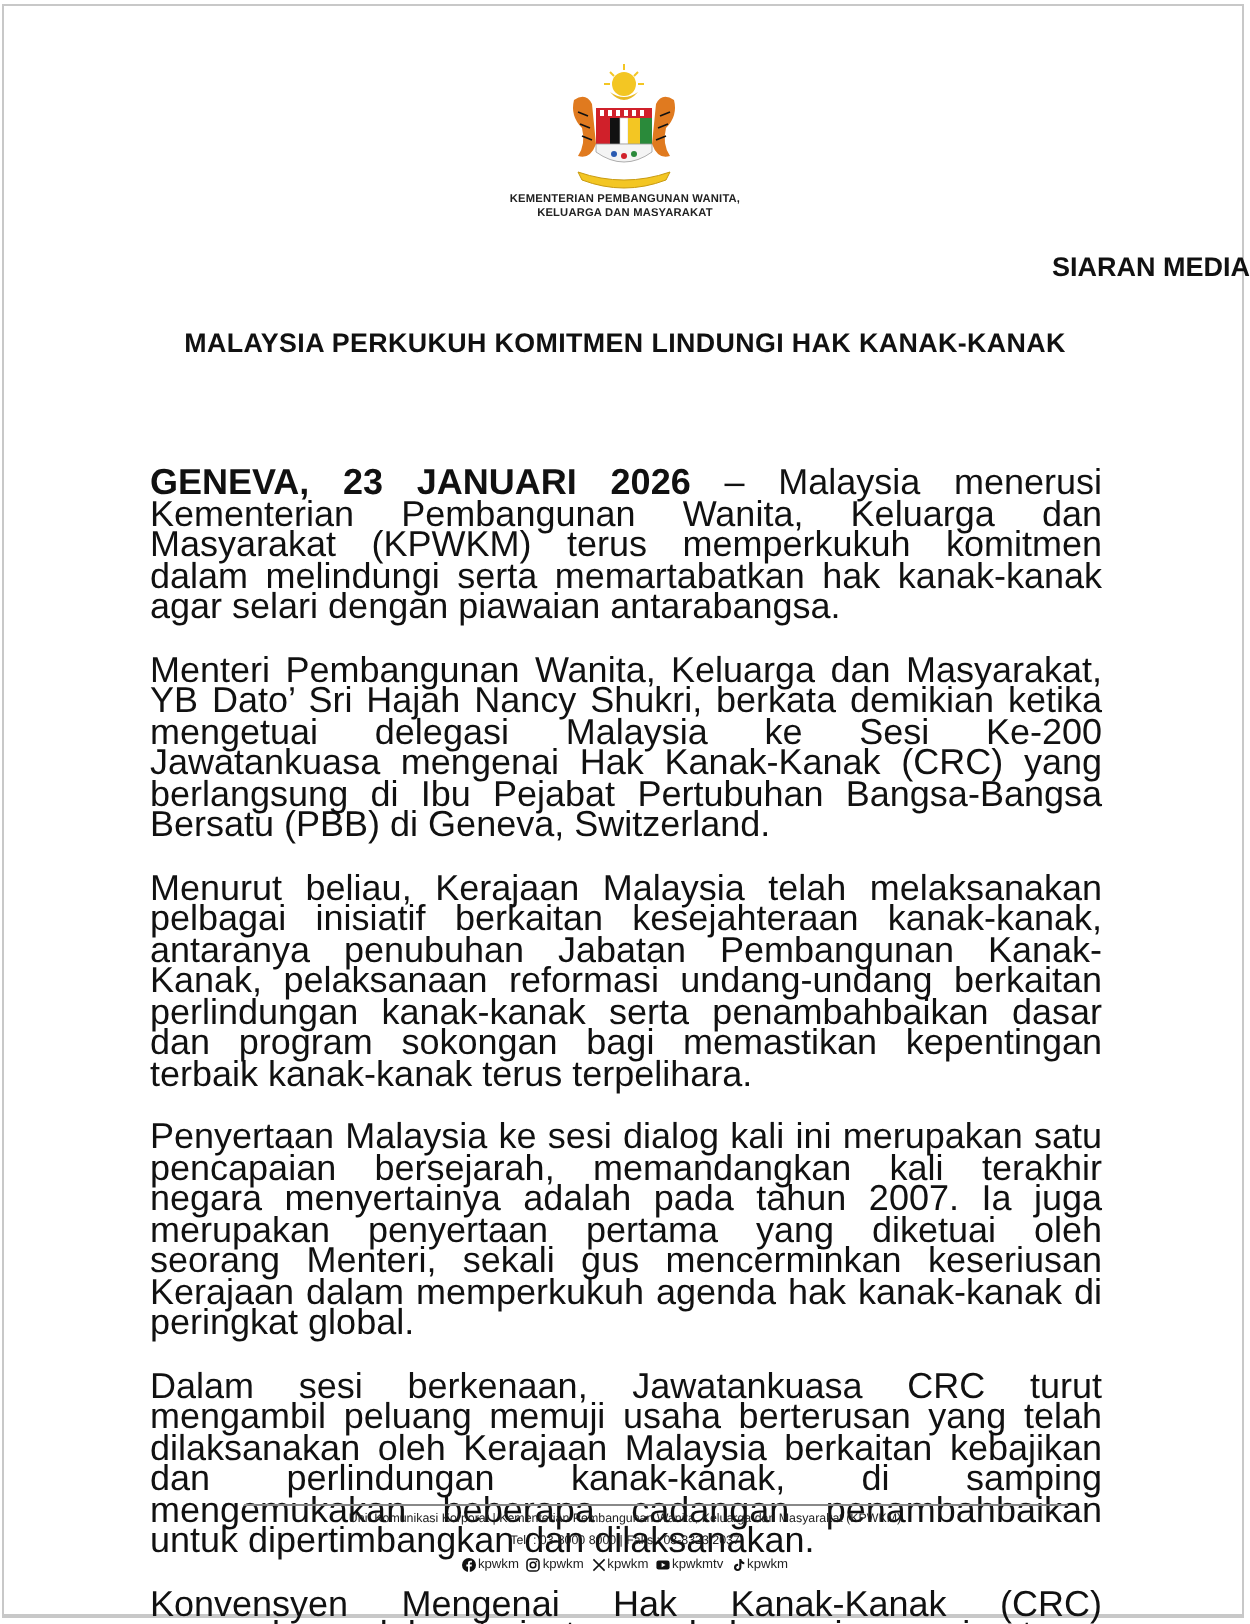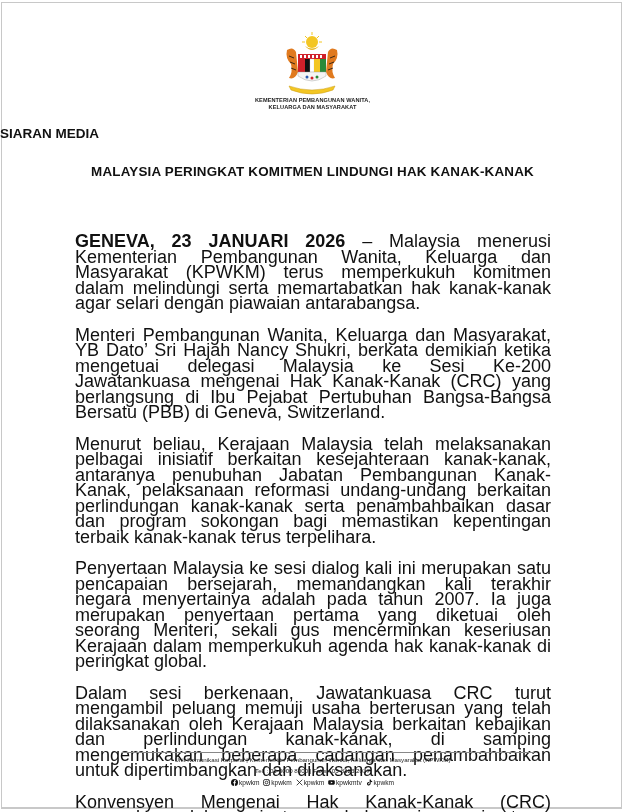--- a/index.html
+++ b/index.html
@@ -1,20 +1,20 @@
 <!DOCTYPE html>
 <html><head>
 <meta charset="utf-8">
 <style>
   html, body { margin:0; padding:0; background:#ffffff; }
   body { width:625px; height:812px; position:relative; overflow:hidden; font-family:"Liberation Sans", sans-serif; color:#111; }
   .page { position:absolute; left:1px; top:2px; width:621px; height:807px; border:1px solid #c8c8c8; border-bottom:2px solid #c8c8c8; box-sizing:border-box; background:#fff; }
   .crest { position:absolute; left:283px; top:28px; width:58px; height:70px; }
   .org { position:absolute; left:200px; top:97px; width:225px; text-align:center; font-size:5.6px; font-weight:bold; line-height:7px; letter-spacing:0.1px; color:#222; }
-  .kicker { position:absolute; left:0; width:625px; top:126px; text-align:left; font-weight:bold; font-size:13.5px; }
+  .kicker { position:absolute; left:0; width:625px; top:126px; text-align:right; font-weight:bold; font-size:13.5px; }
   .headline { position:absolute; left:40px; width:545px; top:163px; text-align:center; font-weight:bold; font-size:13.4px; line-height:18px; letter-spacing:0.2px; }
   .body { position:absolute; left:75px; width:476px; top:234px; font-size:18px; line-height:15.5px; }
   .body p { margin:0 0 16px 0; text-align:justify; }
   .dateline { font-weight:bold; }
   .footer-rule { position:absolute; left:122px; width:412px; top:752px; border-top:1px solid #888; }
   .footer { position:absolute; left:0; width:625px; text-align:center; font-size:6.2px; color:#222; }
   .f1 { top:756px; }
   .f2 { top:767px; }
   .social { position:absolute; left:0; width:625px; top:779px; text-align:center; font-size:6.6px; color:#222; }
   .social span.item { display:inline-flex; align-items:center; margin:0 1px; }
@@ -71,21 +71,21 @@
 </svg>
 
 <div class="org">
   <div>KEMENTERIAN PEMBANGUNAN WANITA,</div>
   <div>KELUARGA DAN MASYARAKAT</div>
 </div>
 
 <div class="kicker">SIARAN MEDIA</div>
 
 <div class="headline">
-  <div>MALAYSIA PERINGKAT KOMITMEN LINDUNGI HAK KANAK-KANAK</div>
+  <div>MALAYSIA PERKUKUH KOMITMEN LINDUNGI HAK KANAK-KANAK</div>
 </div>
 
 <div class="body">
   <p><span class="dateline">GENEVA, 23 JANUARI 2026</span><span> – Malaysia menerusi Kementerian Pembangunan Wanita, Keluarga dan Masyarakat (KPWKM) terus memperkukuh komitmen dalam melindungi serta memartabatkan hak kanak-kanak agar selari dengan piawaian antarabangsa.</span></p>
   <p>Menteri Pembangunan Wanita, Keluarga dan Masyarakat, YB Dato’ Sri Hajah Nancy Shukri, berkata demikian ketika mengetuai delegasi Malaysia ke Sesi Ke-200 Jawatankuasa mengenai Hak Kanak-Kanak (CRC) yang berlangsung di Ibu Pejabat Pertubuhan Bangsa-Bangsa Bersatu (PBB) di Geneva, Switzerland.</p>
   <p>Menurut beliau, Kerajaan Malaysia telah melaksanakan pelbagai inisiatif berkaitan kesejahteraan kanak-kanak, antaranya penubuhan Jabatan Pembangunan Kanak-Kanak, pelaksanaan reformasi undang-undang berkaitan perlindungan kanak-kanak serta penambahbaikan dasar dan program sokongan bagi memastikan kepentingan terbaik kanak-kanak terus terpelihara.</p>
   <p>Penyertaan Malaysia ke sesi dialog kali ini merupakan satu pencapaian bersejarah, memandangkan kali terakhir negara menyertainya adalah pada tahun 2007. Ia juga merupakan penyertaan pertama yang diketuai oleh seorang Menteri, sekali gus mencerminkan keseriusan Kerajaan dalam memperkukuh agenda hak kanak-kanak di peringkat global.</p>
   <p>Dalam sesi berkenaan, Jawatankuasa CRC turut mengambil peluang memuji usaha berterusan yang telah dilaksanakan oleh Kerajaan Malaysia berkaitan kebajikan dan perlindungan kanak-kanak, di samping mengemukakan beberapa cadangan penambahbaikan untuk dipertimbangkan dan dilaksanakan.</p>
   <p>Konvensyen Mengenai Hak Kanak-Kanak (CRC) merupakan salah satu instrumen hak asasi manusia utama di bawah Pertubuhan Bangsa-Bangsa Bersatu yang merangkumi 54 artikel merentas pelbagai isu berkaitan kanak-kanak. Sebagai negara pihak, Malaysia bertanggungjawab melaporkan perkembangan dan situasi hak asasi manusia berkaitan kanak-kanak secara berkala kepada Jawatankuasa CRC.</p>
 </div>

